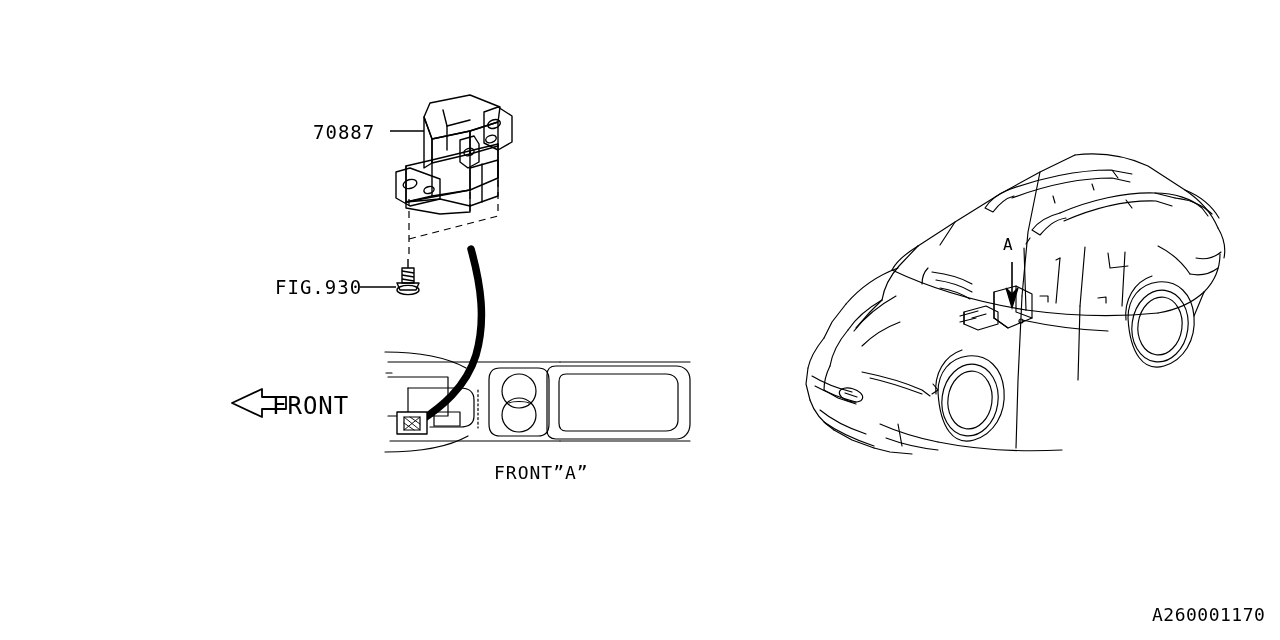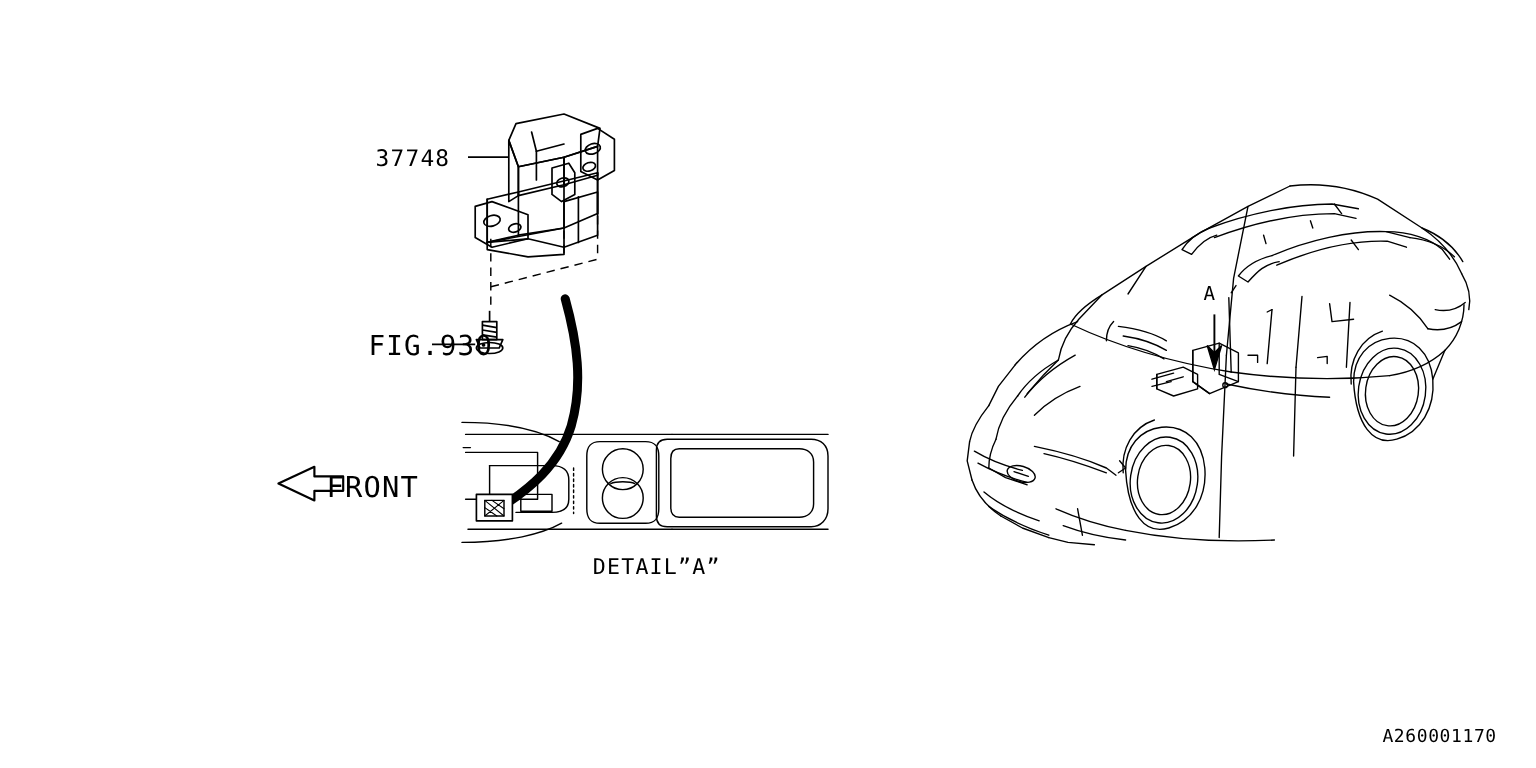--- a/index.html
+++ b/index.html
@@ -1,25 +1,25 @@
 <!DOCTYPE html>
 <html><head>
 <meta charset="utf-8">
 <style>
   html,body{margin:0;padding:0;background:#ffffff;}
   body{width:1280px;height:640px;position:relative;overflow:hidden;
        font-family:"DejaVu Sans Mono","Liberation Mono",monospace;}
   #sheet{position:absolute;inset:0;width:1280px;height:640px;}
   .lbl{position:absolute;color:#000;white-space:pre;letter-spacing:1px;}
   #lbl-83321{left:313px;top:121px;font-size:19px;}
-  #lbl-fig930{left:275px;top:276px;font-size:23px;margin-left:32px;}
+  #lbl-fig930{left:275px;top:276px;font-size:19px;}
   #lbl-front{left:272px;top:392px;font-size:24px;}
   #lbl-detail{left:494px;top:462px;font-size:18px;}
   #lbl-callout-a{left:1003px;top:235px;font-size:16px;}
-  #lbl-docid{left:1152px;top:604px;font-size:15px;letter-spacing:0.5px;}
+  #lbl-docid{left:1152px;top:604px;font-size:18px;letter-spacing:0.5px;}
 </style>
 </head>
 <body>
 
 <svg id="sheet" viewBox="0 0 1280 640" xmlns="http://www.w3.org/2000/svg">
 
   <rect x="0" y="0" width="1280" height="640" fill="#ffffff"></rect>
 
   <g fill="none" stroke="#000" stroke-width="1.4" stroke-linejoin="round" stroke-linecap="round">
 
@@ -243,23 +243,23 @@
     </g>
   </g>
 
   <g>
     <path d="M1012,262 L1012,294" stroke="#000" stroke-width="1.6" fill="none"></path>
     <path d="M1006,288 L1012,308 L1018,288 L1012,294 Z" fill="#000" stroke="#000" stroke-width="1.2"></path>
   </g>
 
 </svg>
 
-<span class="lbl" id="lbl-83321">37748</span>
+<span class="lbl" id="lbl-83321">70887</span>
 
 <span class="lbl" id="lbl-fig930">FIG.930</span>
 
 <span class="lbl" id="lbl-front">FRONT</span>
 
-<span class="lbl" id="lbl-detail">DETAIL”A”</span>
+<span class="lbl" id="lbl-detail">FRONT”A”</span>
 
 <span class="lbl" id="lbl-callout-a">A</span>
 
 <span class="lbl" id="lbl-docid">A260001170</span>
 
 </body></html>

